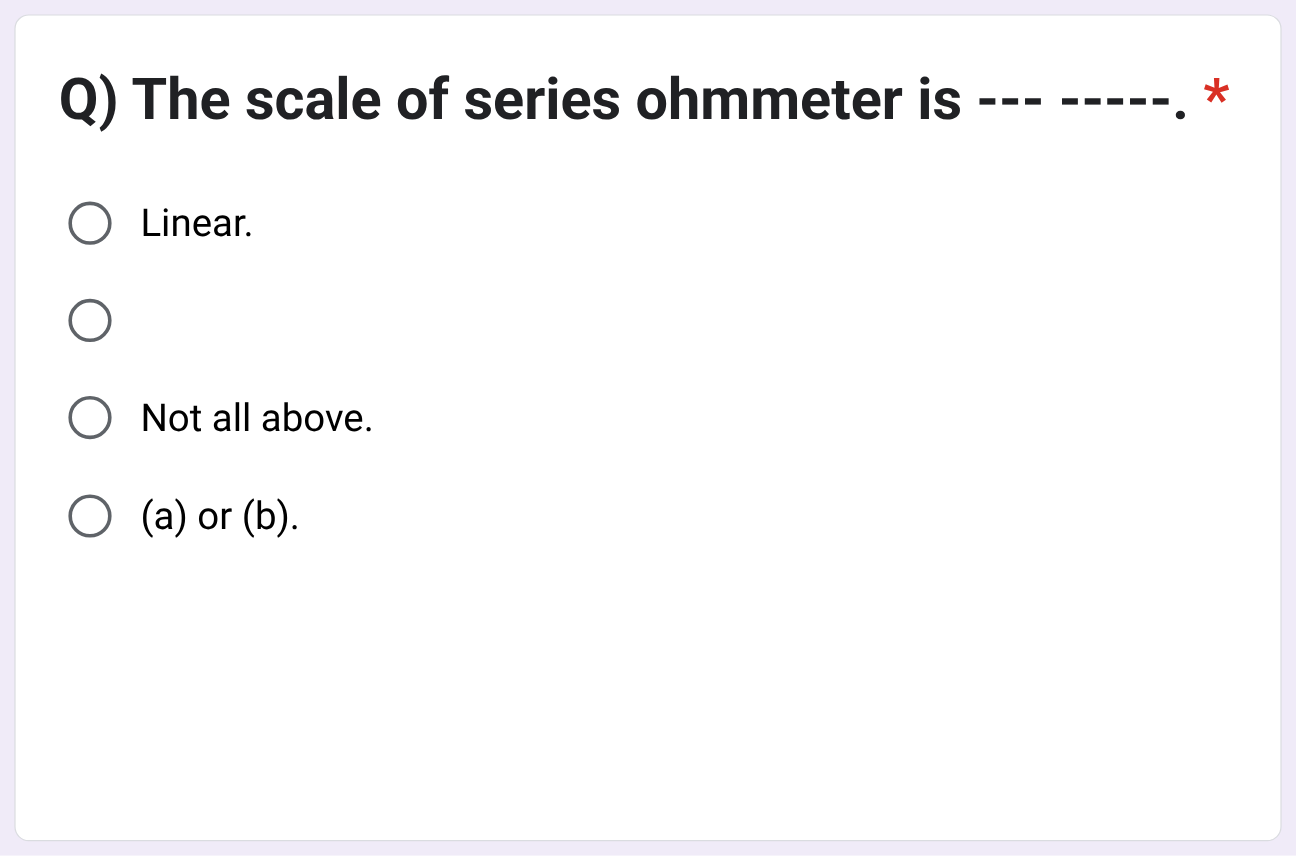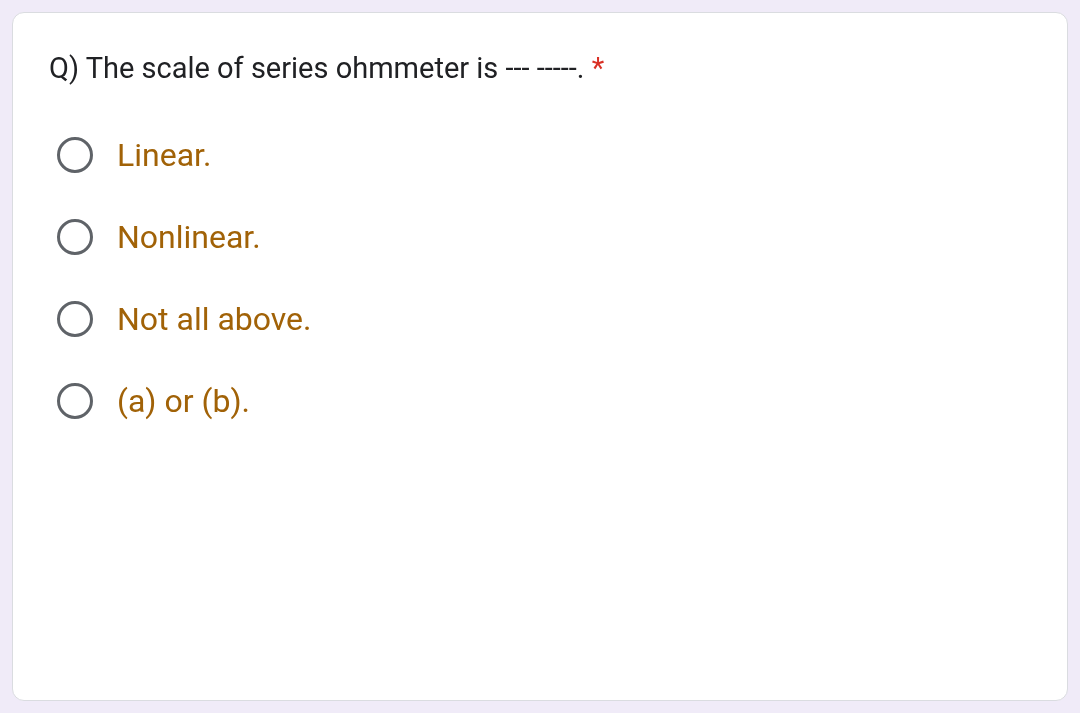--- a/index.html
+++ b/index.html
@@ -19,25 +19,25 @@
     .question-card {
       background-color: #ffffff;
       border: 1px solid #dadce0;
       border-radius: 12px;
       padding: 32px 36px 40px 36px;
       width: 100%;
       height: 100%;
     }
     
     .question-text {
-      font-size: 29px;
+      font-size: 48px;
       color: #202124;
       line-height: 1.6;
       margin-bottom: 45px;
-      font-weight: 400;
+      font-weight: 700;
     }
     
     .required-asterisk {
       color: #d93025;
     }
     
     .options-container {
       display: flex;
       flex-direction: column;
       gap: 44px;
@@ -54,21 +54,21 @@
     .radio-circle {
       width: 36px;
       height: 36px;
       border: 3px solid #5f6368;
       border-radius: 50%;
       flex-shrink: 0;
     }
     
     .option-label {
       font-size: 32px;
-      color: #a16207;
+      color: #000000;
       font-weight: 400;
     }
   </style>
 </head>
 <body>
 
 <div class="question-card">
 
   <div class="question-text">
     <span>Q) </span><span>The scale of series ohmmeter is --- -----.</span><span class="required-asterisk"> *</span>
@@ -76,21 +76,20 @@
 
   <div class="options-container">
 
     <label class="option-row">
       <span class="radio-circle"></span>
       <span class="option-label">Linear.</span>
     </label>
 
     <label class="option-row">
       <span class="radio-circle"></span>
-      <span class="option-label">Nonlinear.</span>
     </label>
 
     <label class="option-row">
       <span class="radio-circle"></span>
       <span class="option-label">Not all above.</span>
     </label>
 
     <label class="option-row">
       <span class="radio-circle"></span>
       <span class="option-label">(a) or (b).</span>

